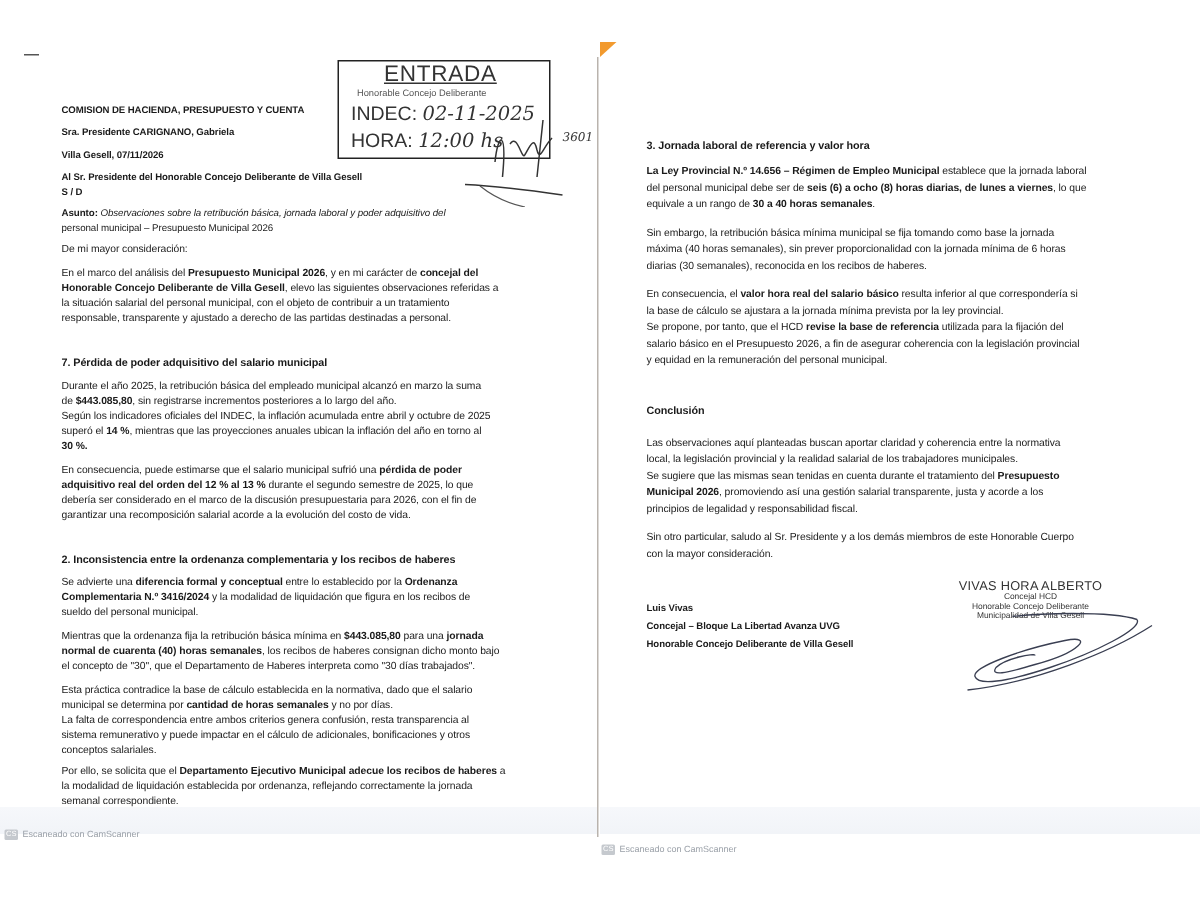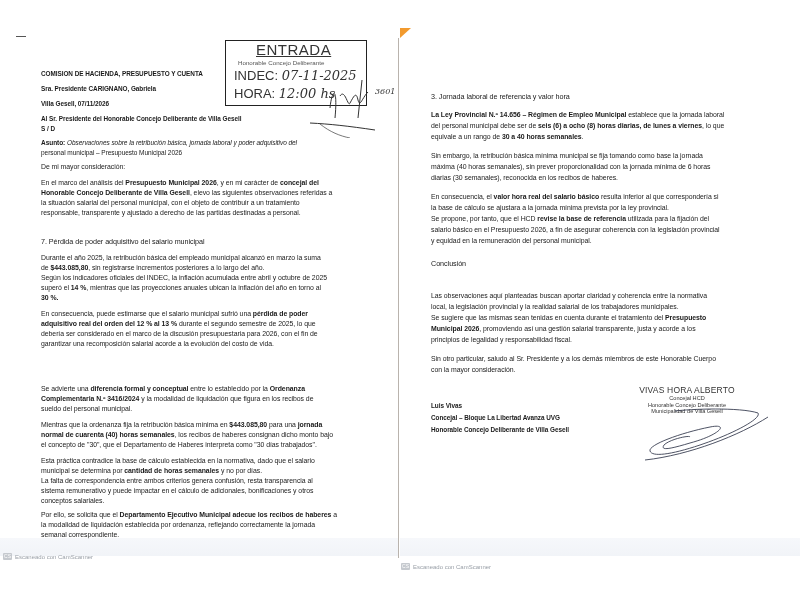--- a/index.html
+++ b/index.html
@@ -7,21 +7,21 @@
          font-family:"Liberation Sans", sans-serif; color:#1a1a1a; }
   .page { position:absolute; top:0; height:600px; background:#ffffff; }
   #left-page { left:0; width:400px; }
   #right-page { left:400px; width:400px; }
   .divider { position:absolute; left:398px; top:38px; width:1px; height:520px; background:#b9b3ad; }
   .flag { position:absolute; left:400px; top:28px; width:0; height:0;
           border-top:10px solid #f29a2e; border-right:11px solid transparent; }
   .t { position:absolute; font-size:6.9px; line-height:9.5px; white-space:nowrap; letter-spacing:-0.05px; }
   .b { font-weight:bold; }
   .i { font-style:italic; }
-  .h { font-weight:normal; font-size:7.2px; }
+  .h { font-weight:bold; font-size:7.2px; }
   .hdr { font-weight:bold; font-size:6.4px; }
   .left-col { left:41px; }
   .right-col { left:431px; }
   .stamp { position:absolute; left:225px; top:40px; width:140px; height:64px; border:1.8px solid #222; }
   .stamp .title { position:absolute; left:30px; top:0px; font-size:15px; letter-spacing:0.5px; text-decoration:underline; color:#333; }
   .stamp .org { position:absolute; left:12px; top:18px; font-size:6.2px; color:#555; }
   .stamp .fecha { position:absolute; left:8px; top:27px; font-size:13px; color:#333; }
   .stamp .hora { position:absolute; left:8px; top:45px; font-size:13px; color:#333; }
   .hand { font-family:"DejaVu Serif", serif; font-style:italic; }
   .seal { position:absolute; left:622px; top:385px; text-align:center; width:130px; color:#333; }
@@ -62,20 +62,21 @@
     <div class="t left-col" style="top:283px;">superó el <b>14 %</b>, mientras que las proyecciones anuales ubican la inflación del año en torno al</div>
     <div class="t left-col b" style="top:293px;">30 %.</div>
   </div>
   <div>
     <div class="t left-col" style="top:309px;">En consecuencia, puede estimarse que el salario municipal sufrió una <b>pérdida de poder</b></div>
     <div class="t left-col" style="top:319px;"><b>adquisitivo real del orden del 12 % al 13 %</b> durante el segundo semestre de 2025, lo que</div>
     <div class="t left-col" style="top:329px;">debería ser considerado en el marco de la discusión presupuestaria para 2026, con el fin de</div>
     <div class="t left-col" style="top:339px;">garantizar una recomposición salarial acorde a la evolución del costo de vida.</div>
   </div>
 
+  <div class="t h left-col" style="top:368px;">2. Inconsistencia entre la ordenanza complementaria y los recibos de haberes</div>
   <div>
     <div class="t left-col" style="top:384px;">Se advierte una <b>diferencia formal y conceptual</b> entre lo establecido por la <b>Ordenanza</b></div>
     <div class="t left-col" style="top:394px;"><b>Complementaria N.º 3416/2024</b> y la modalidad de liquidación que figura en los recibos de</div>
     <div class="t left-col" style="top:404px;">sueldo del personal municipal.</div>
   </div>
   <div>
     <div class="t left-col" style="top:420px;">Mientras que la ordenanza fija la retribución básica mínima en <b>$443.085,80</b> para una <b>jornada</b></div>
     <div class="t left-col" style="top:430px;"><b>normal de cuarenta (40) horas semanales</b>, los recibos de haberes consignan dicho monto bajo</div>
     <div class="t left-col" style="top:440px;">el concepto de "30", que el Departamento de Haberes interpreta como "30 días trabajados".</div>
   </div>
@@ -95,21 +96,21 @@
   <div class="scanband" style="left:0;top:538px;width:398px;"></div>
   <div class="cam" style="left:3px;top:553px;">
     <span class="logo">CS</span>
     <span>Escaneado con CamScanner</span>
   </div>
 </div>
 
 <div class="stamp">
   <div class="title">ENTRADA</div>
   <div class="org">Honorable Concejo Deliberante</div>
-  <div class="fecha"><span>INDEC:</span> <span class="hand">07-11-2025</span></div>
+  <div class="fecha"><span>INDEC:</span> <span class="hand">02-11-2025</span></div>
   <div class="hora"><span>HORA:</span> <span class="hand">12:00 hs</span></div>
 </div>
 
 <svg style="position:absolute;left:290px;top:78px;" width="110" height="60">
   <path d="M40 30 C 42 10, 48 8, 45 40 M 50 18 C 55 10, 58 30, 60 25 C 63 20, 66 12, 68 22 C 70 30, 72 20, 78 14 M 68 40 L 72 2 M 20 45 C 40 46, 58 48, 85 52" stroke="#333" stroke-width="1" fill="none"></path>
   <path d="M30 46 C 40 54, 50 58, 60 60" stroke="#555" stroke-width="0.8" fill="none"></path>
   <text x="85" y="16" font-family="DejaVu Serif, serif" font-style="italic" font-size="8" fill="#333">3601</text>
 </svg>
 
 <div class="divider"></div>
@@ -130,21 +131,21 @@
     <div class="t right-col" style="top:173px;">diarias (30 semanales), reconocida en los recibos de haberes.</div>
   </div>
   <div>
     <div class="t right-col" style="top:192px;">En consecuencia, el <b>valor hora real del salario básico</b> resulta inferior al que correspondería si</div>
     <div class="t right-col" style="top:203px;">la base de cálculo se ajustara a la jornada mínima prevista por la ley provincial.</div>
     <div class="t right-col" style="top:214px;">Se propone, por tanto, que el HCD <b>revise la base de referencia</b> utilizada para la fijación del</div>
     <div class="t right-col" style="top:225px;">salario básico en el Presupuesto 2026, a fin de asegurar coherencia con la legislación provincial</div>
     <div class="t right-col" style="top:236px;">y equidad en la remuneración del personal municipal.</div>
   </div>
 
-  <div class="t h right-col" style="top:259px;">Conclusión</div>
+  <div class="t h right-col" style="top:269px;">Conclusión</div>
   <div>
     <div class="t right-col" style="top:291px;">Las observaciones aquí planteadas buscan aportar claridad y coherencia entre la normativa</div>
     <div class="t right-col" style="top:302px;">local, la legislación provincial y la realidad salarial de los trabajadores municipales.</div>
     <div class="t right-col" style="top:313px;">Se sugiere que las mismas sean tenidas en cuenta durante el tratamiento del <b>Presupuesto</b></div>
     <div class="t right-col" style="top:324px;"><b>Municipal 2026</b>, promoviendo así una gestión salarial transparente, justa y acorde a los</div>
     <div class="t right-col" style="top:335px;">principios de legalidad y responsabilidad fiscal.</div>
   </div>
   <div>
     <div class="t right-col" style="top:354px;">Sin otro particular, saludo al Sr. Presidente y a los demás miembros de este Honorable Cuerpo</div>
     <div class="t right-col" style="top:365px;">con la mayor consideración.</div>

